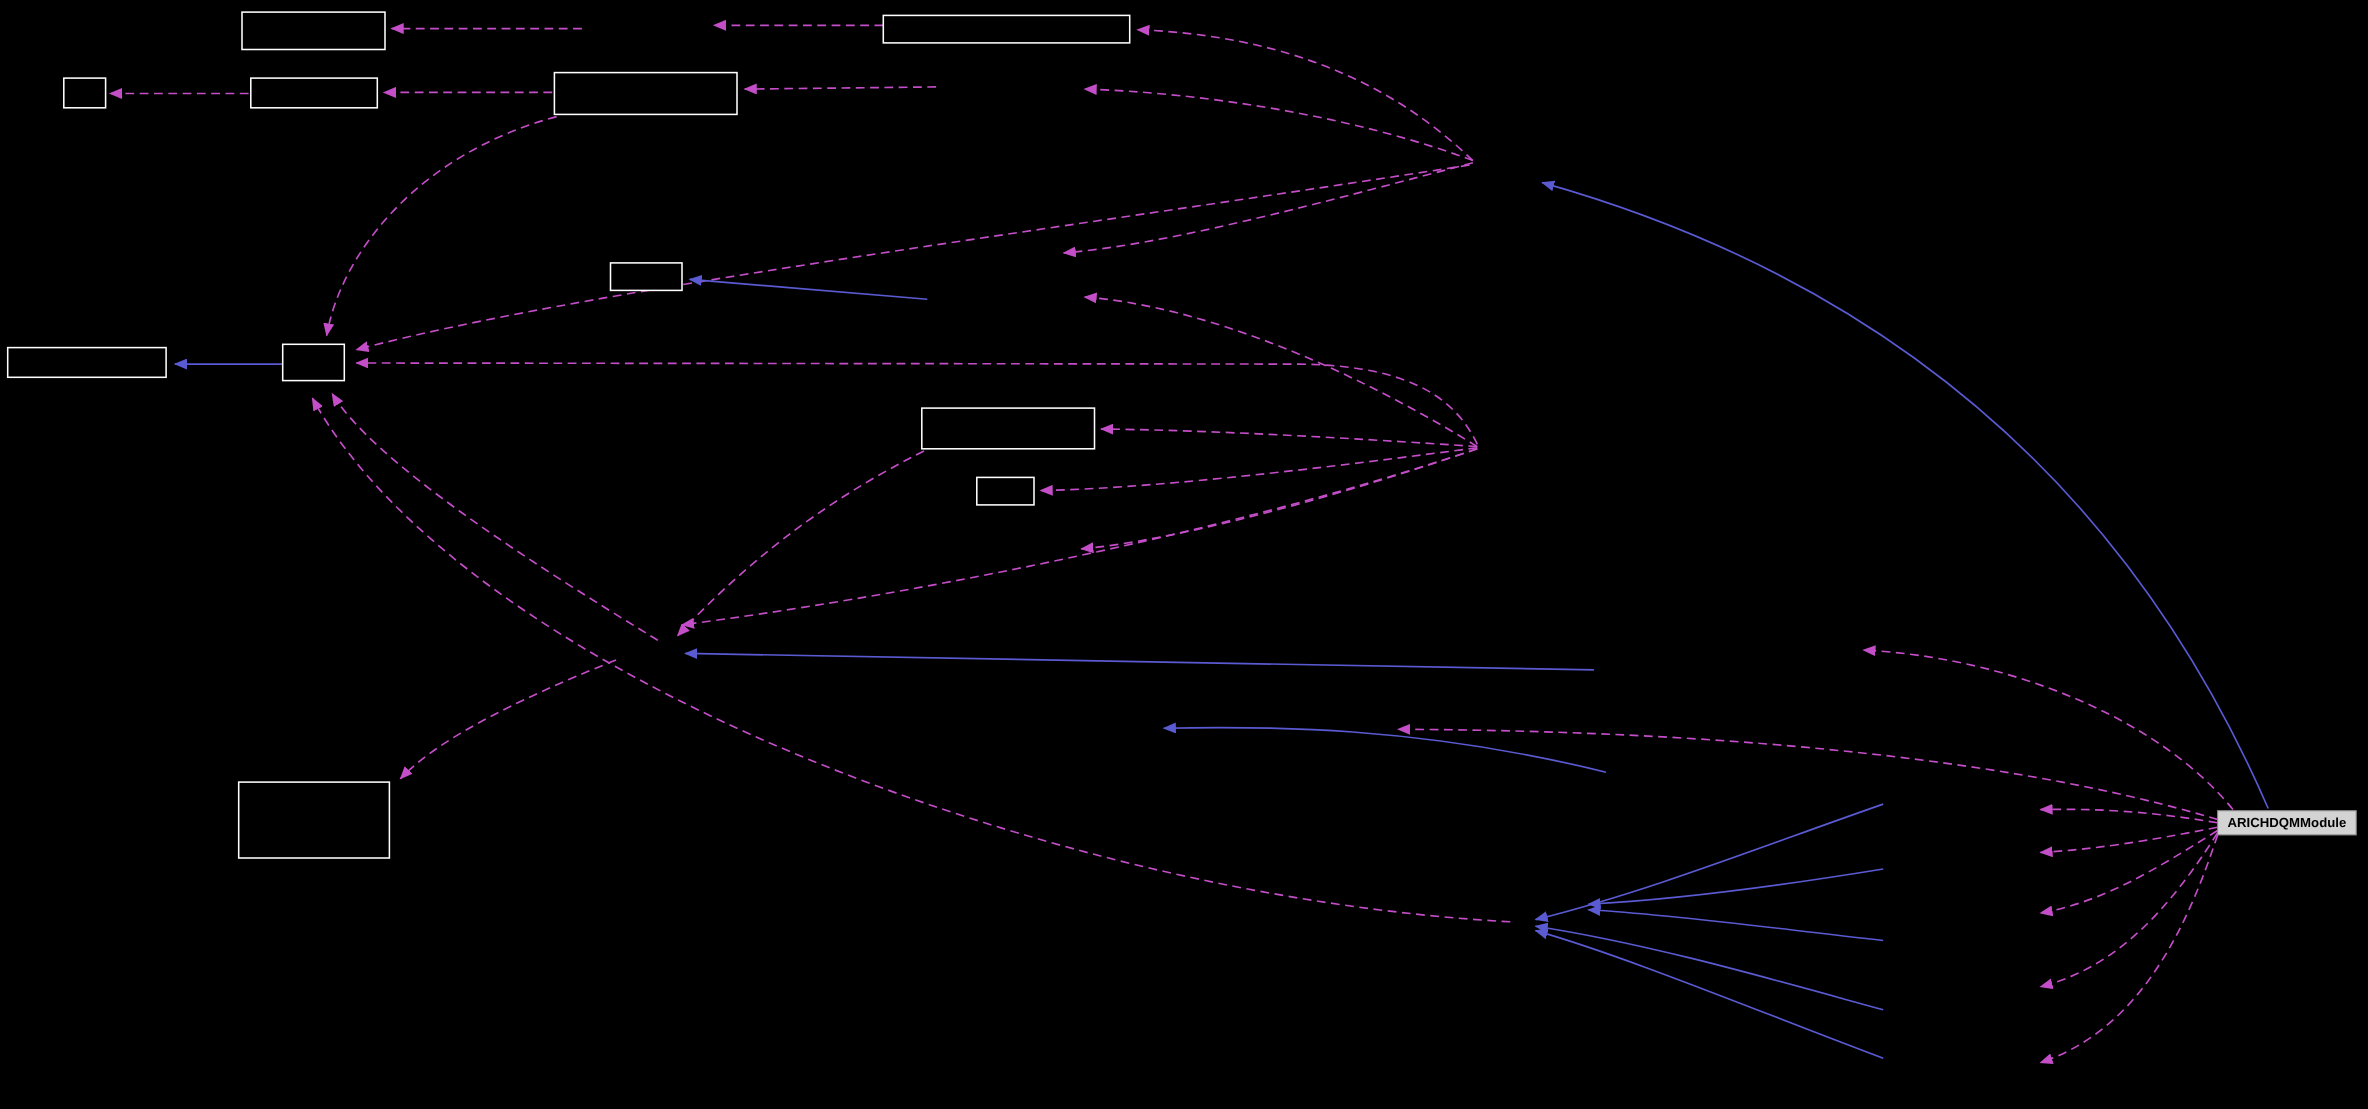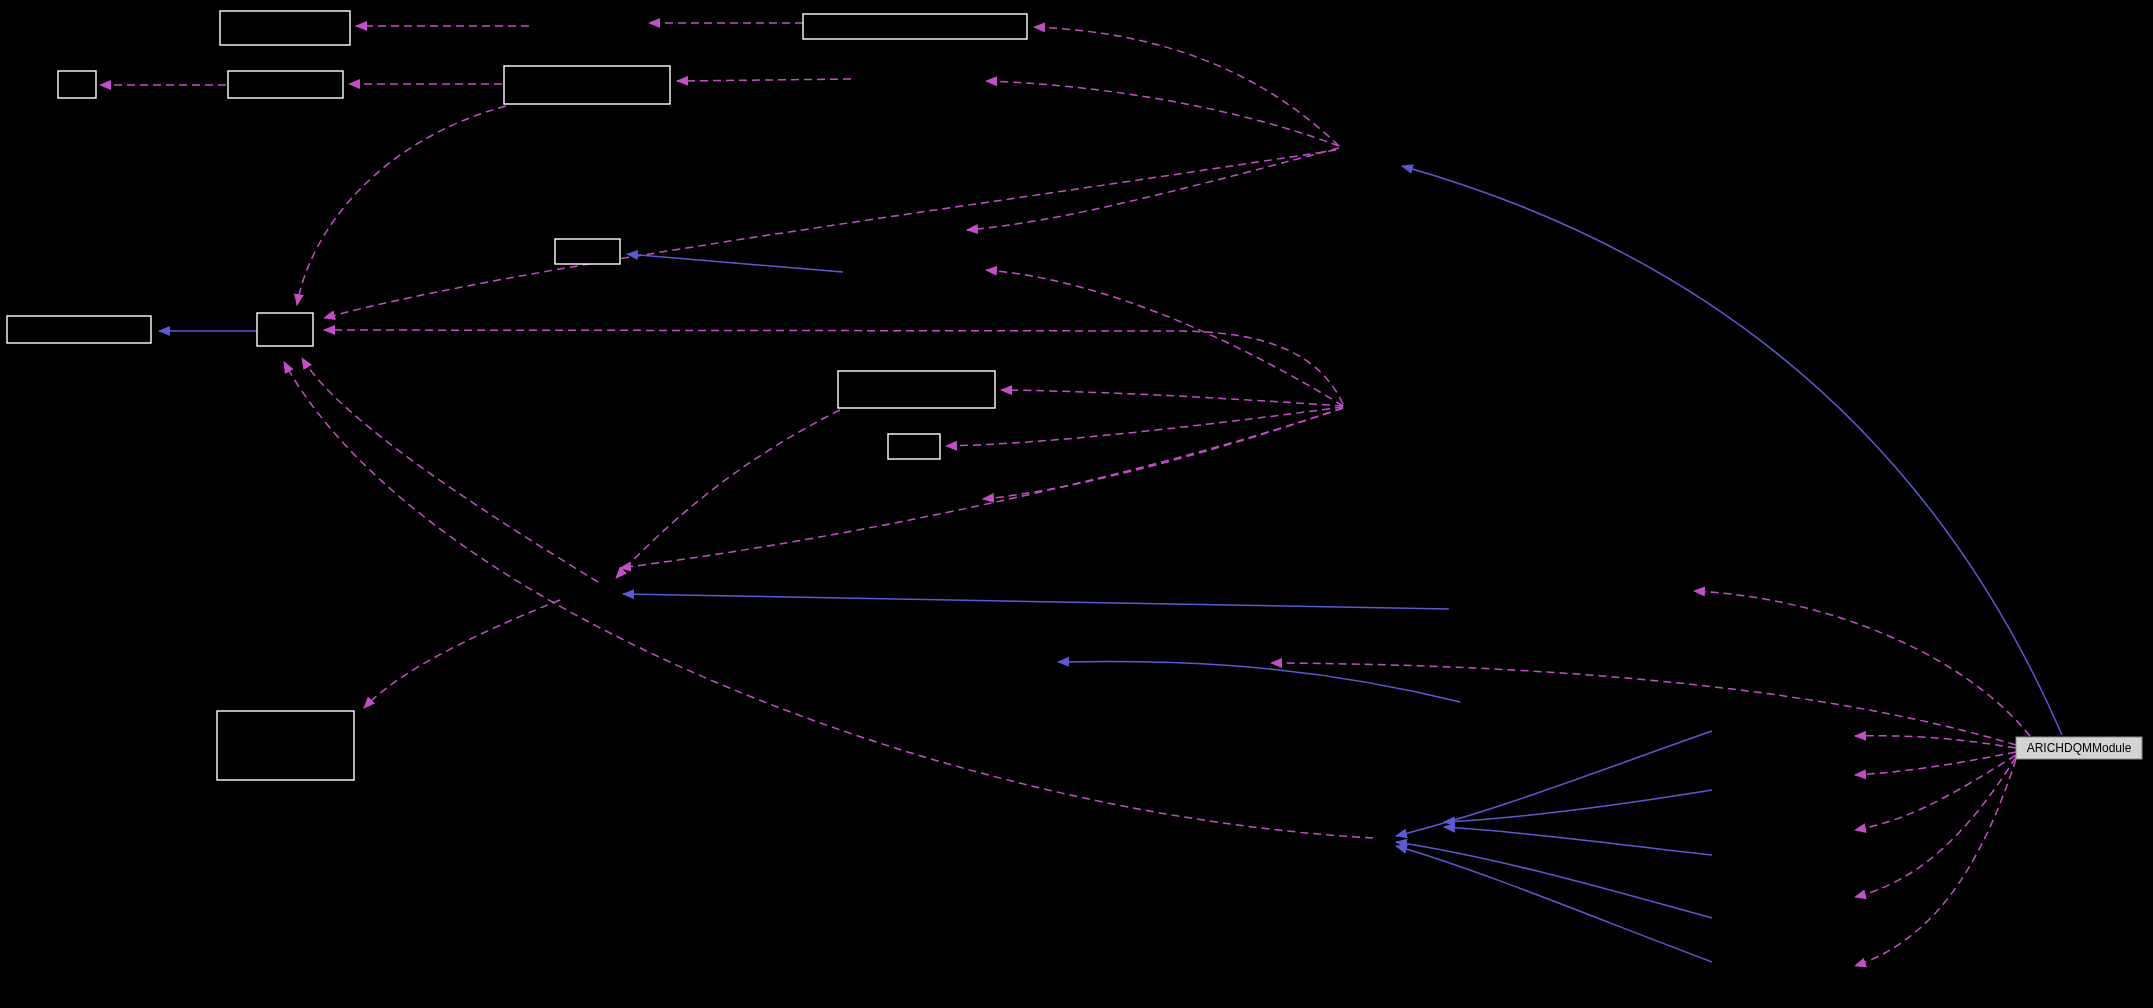--- a/index.html
+++ b/index.html
@@ -9,20 +9,21 @@
     --node-border:#ffffff;
   }
   html,body{margin:0;padding:0;background:var(--bg);}
   .canvas{
     position:relative;
     width:2153px;
     height:1008px;
     background:var(--bg);
     overflow:hidden;
     font-family:"Liberation Sans","DejaVu Sans",sans-serif;
+    font-weight:bold;
   }
   svg{display:block;}
   .node{
     fill:#000000;
     stroke:var(--node-border);
     stroke-width:1.4;
   }
   .edge-d{
     fill:none;
     stroke:var(--dashed);

